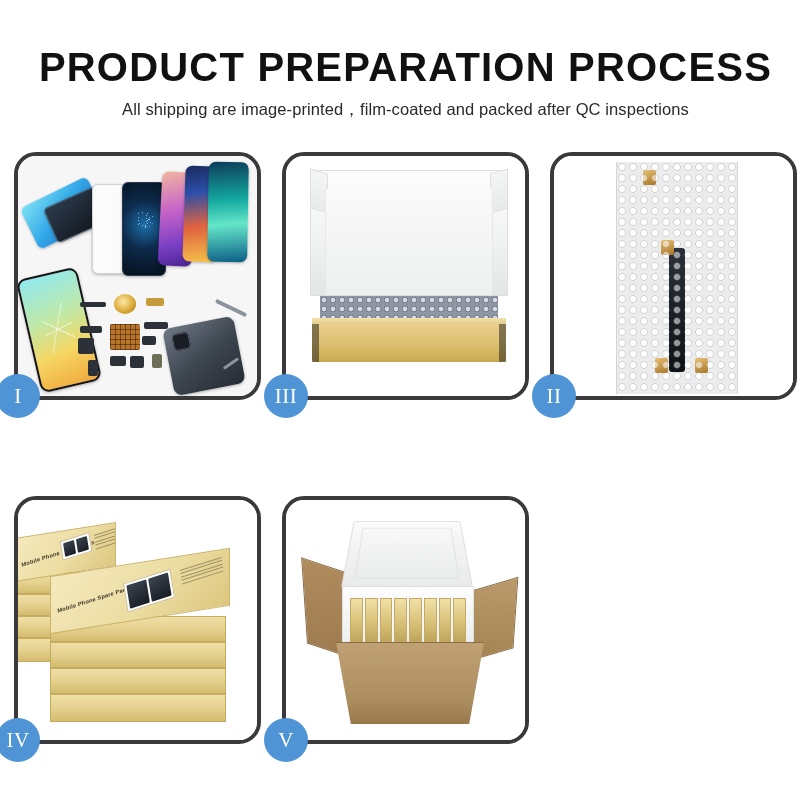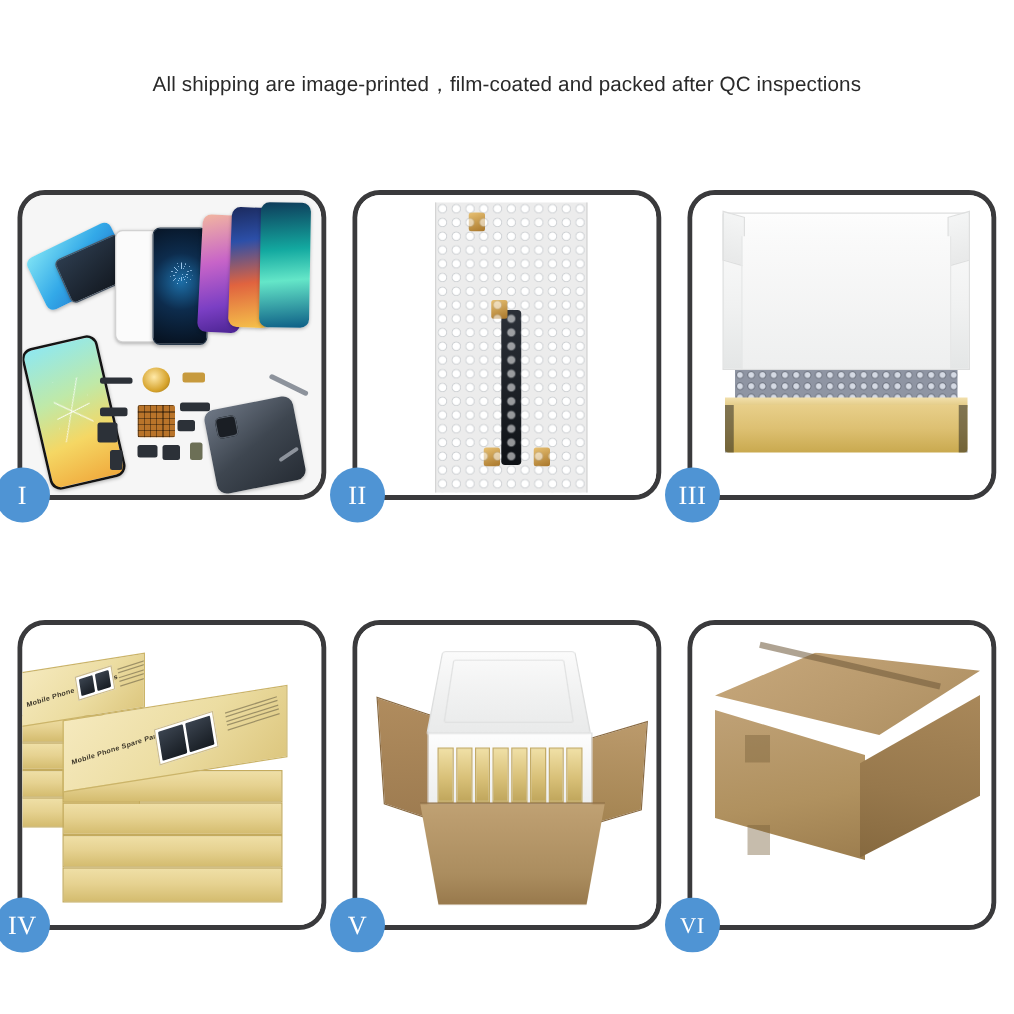--- a/index.html
+++ b/index.html
@@ -464,20 +464,21 @@
     clip: rect(0 0 0 0);
     white-space: nowrap;
   }
 </style>
 </head>
 <body>
 
 <div class="page">
 
   <div class="header">
+    <div class="title">PRODUCT PREPARATION PROCESS</div>
     <div class="subtitle">All shipping are image-printed，film-coated and packed after QC inspections</div>
   </div>
 
   <div class="grid">
 
     <div class="card">
       <div class="card-inner p1">
         <div class="ph p1-sheet"></div>
         <div class="ph p1-sheet2"></div>
         <div class="ph p1-glass"></div>
@@ -501,50 +502,50 @@
         <div class="sp" style="left:70px;  top:204px; width:10px; height:16px;"></div>
         <div class="sp" style="left:134px; top:198px; width:10px; height:14px; background:#6c6f56;"></div>
         <div class="sp" style="left:196px; top:150px; width:34px; height:4px; background:#8d939c; transform:rotate(26deg);"></div>
         <div class="sp" style="left:204px; top:206px; width:18px; height:3px; background:#8d939c; transform:rotate(-34deg);"></div>
       </div>
       <div class="badge">I</div>
       <span class="sr-only">Mobile phone LCD screens, displays and spare parts</span>
     </div>
 
     <div class="card">
-      <div class="card-inner p2">
-        <div class="p2-wrap">
-          <div class="p2-screen"></div>
-          <div class="p2-flex"></div>
-          <div class="p2-conn" style="left:26px; top:8px;"></div>
-          <div class="p2-conn" style="left:44px; top:78px;"></div>
-          <div class="p2-conn" style="left:38px; top:196px;"></div>
-          <div class="p2-conn" style="left:78px; top:196px;"></div>
-          <div class="p2-bub"></div>
-        </div>
-      </div>
-      <div class="badge">II</div>
-      <span class="sr-only">Screen wrapped in bubble wrap</span>
-    </div>
-
-    <div class="card">
       <div class="card-inner p3">
         <div class="p3-lid">
           <div class="p3-lid-tab-l"></div>
           <div class="p3-lid-tab-r"></div>
           <div class="p3-lid-inner"></div>
         </div>
         <div class="p3-bubble"></div>
         <div class="p3-tray-side"></div>
         <div class="p3-tray"></div>
         <div class="p3-tray-edge-l"></div>
         <div class="p3-tray-edge-r"></div>
       </div>
       <div class="badge">III</div>
       <span class="sr-only">Bubble-wrapped items placed in gold inner box</span>
+    </div>
+
+    <div class="card">
+      <div class="card-inner p2">
+        <div class="p2-wrap">
+          <div class="p2-screen"></div>
+          <div class="p2-flex"></div>
+          <div class="p2-conn" style="left:26px; top:8px;"></div>
+          <div class="p2-conn" style="left:44px; top:78px;"></div>
+          <div class="p2-conn" style="left:38px; top:196px;"></div>
+          <div class="p2-conn" style="left:78px; top:196px;"></div>
+          <div class="p2-bub"></div>
+        </div>
+      </div>
+      <div class="badge">II</div>
+      <span class="sr-only">Screen wrapped in bubble wrap</span>
     </div>
 
     <div class="card">
       <div class="card-inner p4">
         <div class="p4-stack">
 
           <div class="gbox" style="left:-2px; top:72px;  width:96px; height:22px;"></div>
           <div class="gbox" style="left:-2px; top:94px;  width:96px; height:22px;"></div>
           <div class="gbox" style="left:-2px; top:116px; width:96px; height:22px;"></div>
           <div class="gbox" style="left:-2px; top:138px; width:96px; height:24px;"></div>
@@ -605,27 +606,15 @@
             <i></i>
             <i></i>
             <i></i>
         </div>
         <div class="p5-body"></div>
       </div>
       <div class="badge">V</div>
       <span class="sr-only">Boxes loaded into foam-lined carton</span>
     </div>
 
-    <div class="card">
-      <div class="card-inner p6">
-        <div class="p6-top"></div>
-        <div class="p6-front"></div>
-        <div class="p6-side"></div>
-        <div class="p6-seam"></div>
-        <div class="p6-tape" style="left:42px; top:88px;  width:20px; height:22px;"></div>
-        <div class="p6-tape" style="left:44px; top:160px; width:18px; height:24px;"></div>
-      </div>
-      <div class="badge wide">VI</div>
-      <span class="sr-only">Sealed shipping carton</span>
-    </div>
 
   </div>
 </div>
 
 </body></html>

